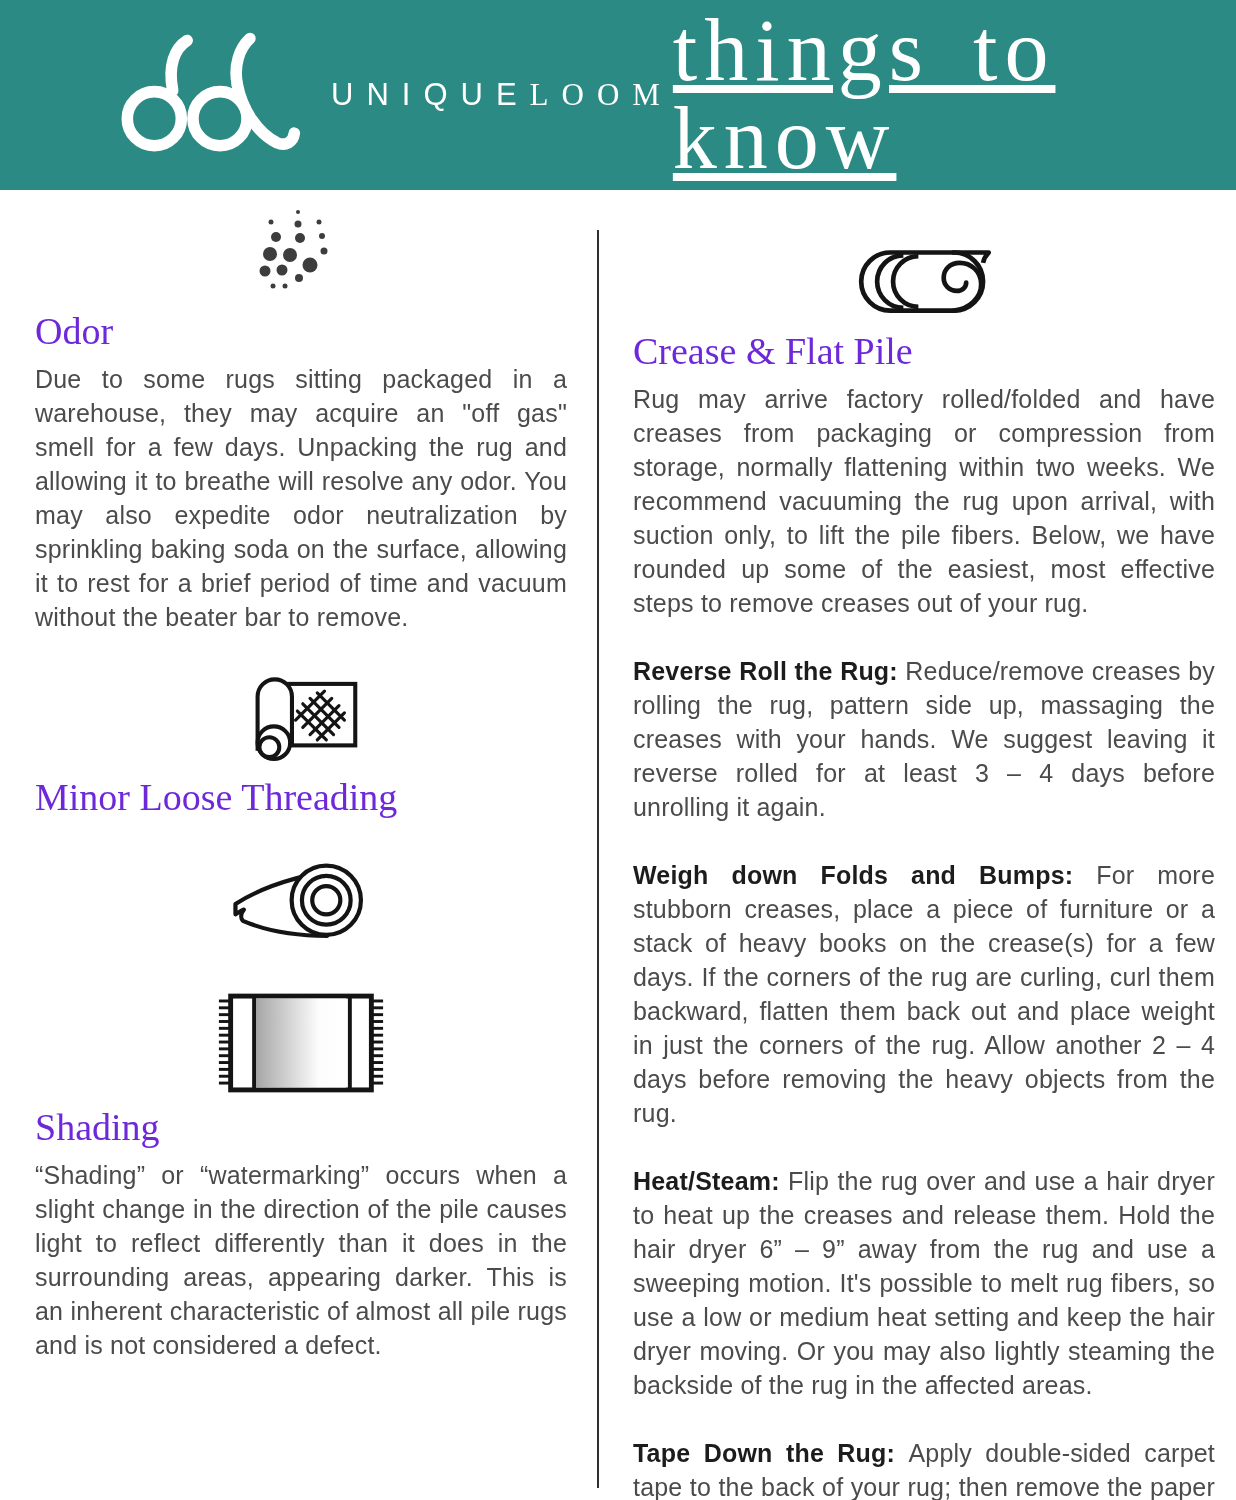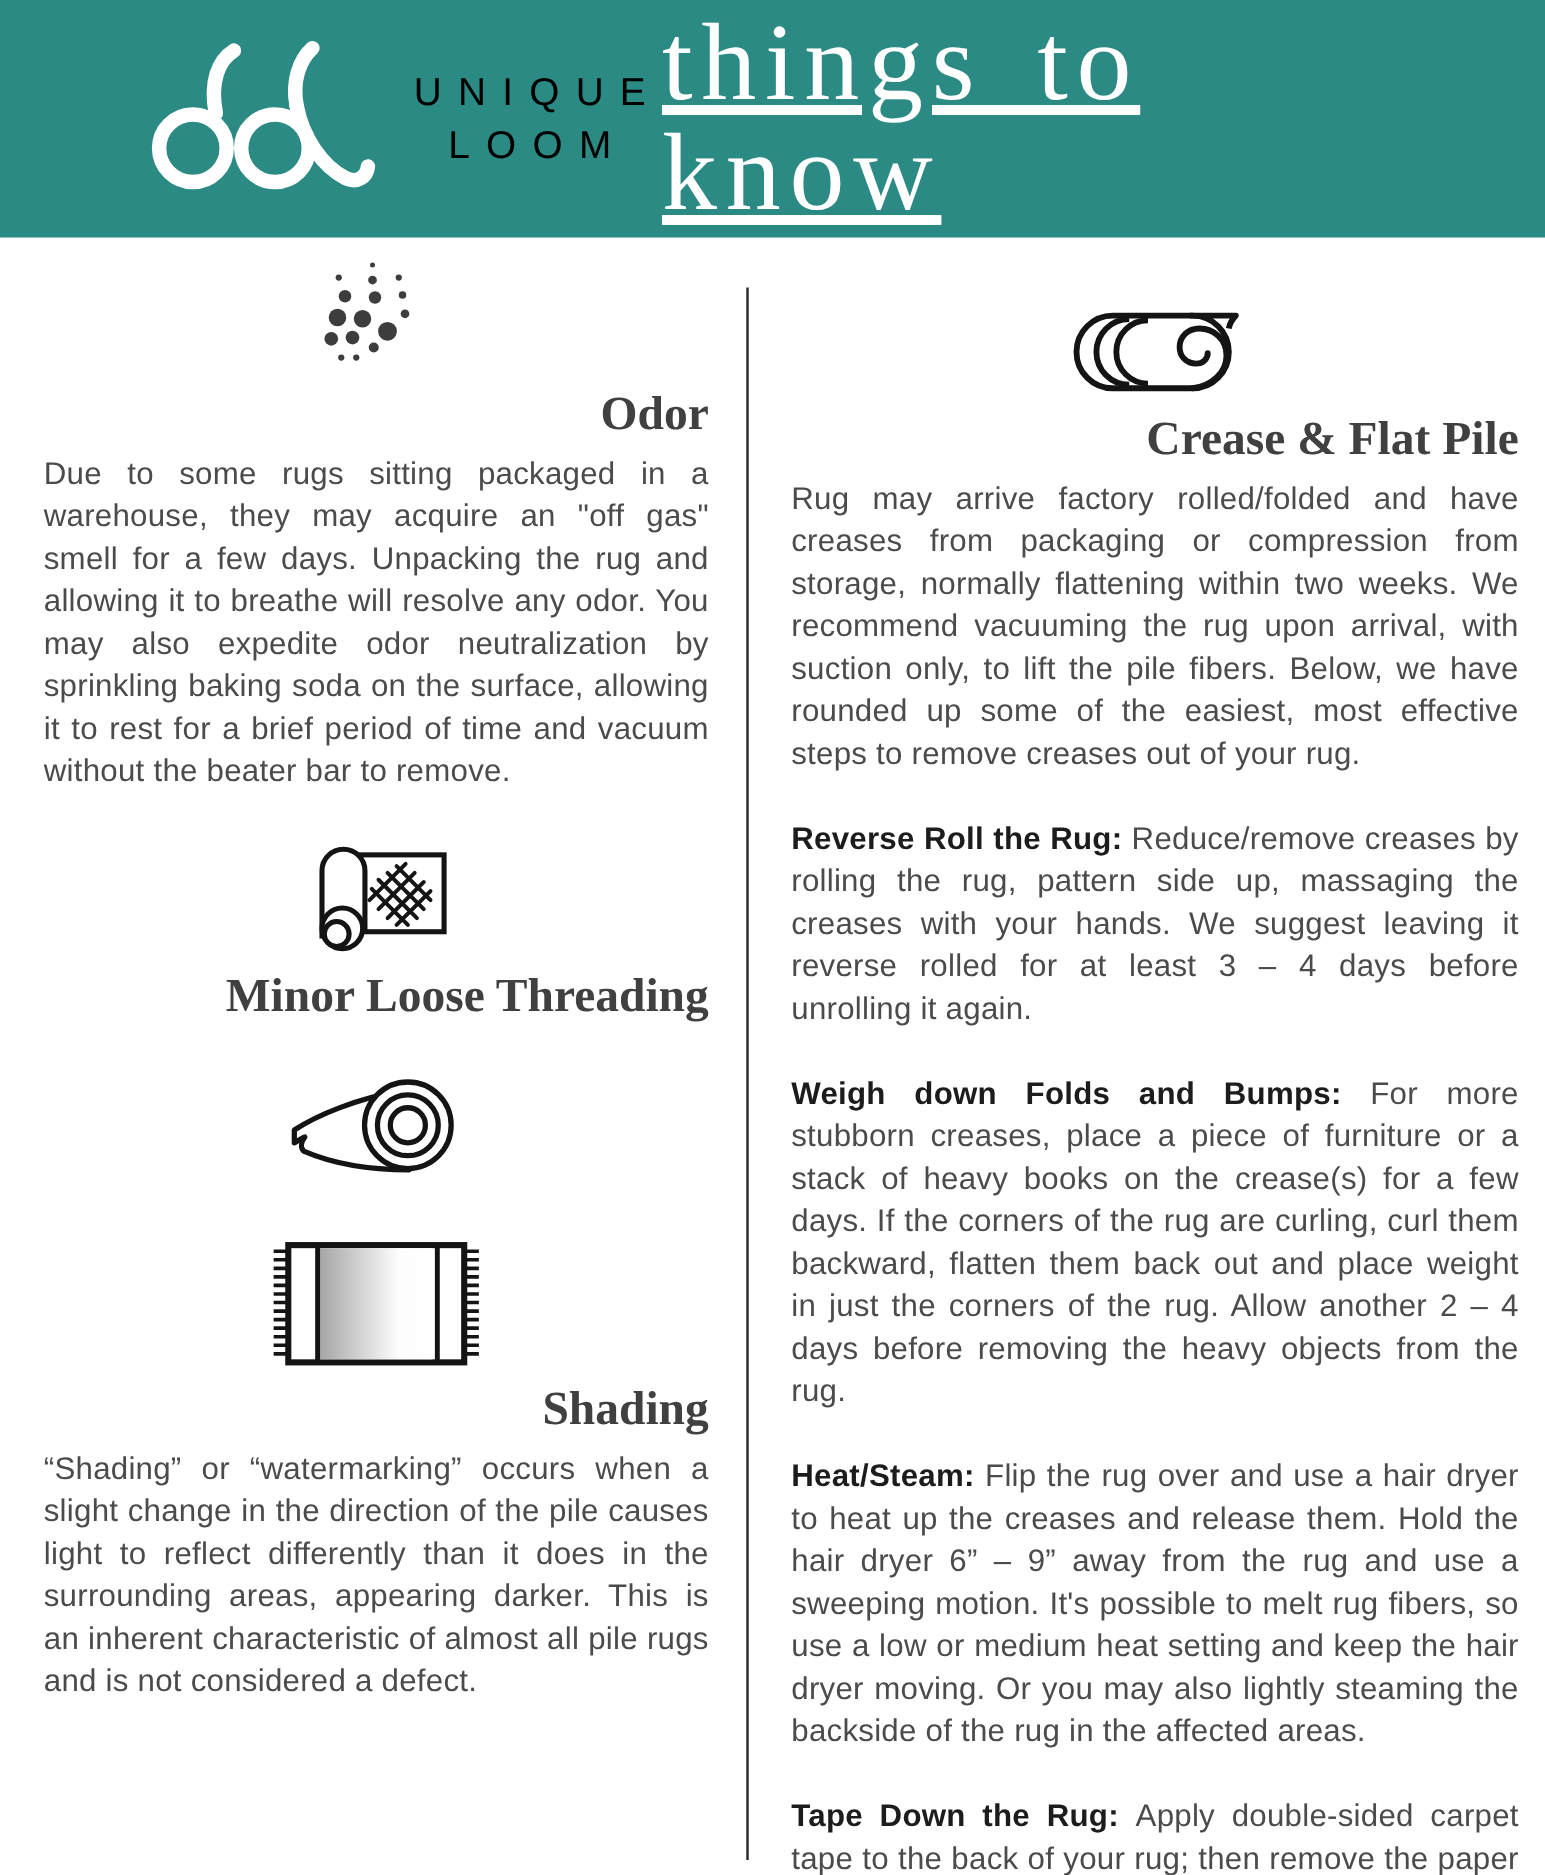--- a/index.html
+++ b/index.html
@@ -2,35 +2,35 @@
 <html><head>
 <meta charset="utf-8">
 <style>
   html,body{margin:0;padding:0;background:#ffffff;}
   body{width:1236px;height:1500px;overflow:hidden;font-family:"Liberation Sans",sans-serif;position:relative;}
 
   
   .header{height:190px;background:#2B8A83;display:flex;align-items:center;}
   .brand{display:flex;align-items:center;margin-left:98px;}
   .brand svg{width:215px;height:140px;display:block;}
-  .brand-text{display:flex;flex-direction:column;align-items:center;margin-left:18px;color:#000000;}
+  .brand-text{display:flex;flex-direction:row;align-items:center;margin-left:18px;color:#ffffff;}
   .brand-line1{font-size:31px;letter-spacing:13px;line-height:1.35;}
-  .brand-line2{font-size:31px;letter-spacing:13px;line-height:1.35;}
+  .brand-line2{font-size:31px;letter-spacing:13px;line-height:1.35;font-family:Liberation Serif, serif;}
   .page-title{margin-left:auto;margin-right:72px;color:#ffffff;font-family:"Liberation Serif",serif;
               font-weight:400;font-size:88px;letter-spacing:7px;word-spacing:14px;line-height:1;text-decoration:underline;}
 
   
   .main{position:relative;display:flex;}
   .col{box-sizing:border-box;}
   .col-left{width:532px;margin-left:35px;}
   .col-right{width:582px;margin-left:66px;}
   .divider{position:absolute;left:597px;top:40px;height:1258px;width:2px;background:#2e2e2e;}
 
   .icon-row{display:flex;justify-content:center;}
-  h2{font-family:"Liberation Serif",serif;font-weight:700;color:#404040;text-align:right;
+  h2{font-family:"Liberation Serif",serif;font-weight:400;color:#6d28d9;text-align:left;
      font-size:38px;margin:8px 0 8px 0;line-height:1.15;}
   p.body{font-size:25px;line-height:34px;color:#4b4b4b;text-align:justify;margin:0;
          letter-spacing:0.2px;}
   p.tip{font-size:25px;line-height:34px;color:#4b4b4b;text-align:justify;margin:34px 0 0 0;
         letter-spacing:0.2px;}
   p.tip b{color:#1c1c1c;font-weight:700;}
   p.tip b::after{content:" ";}
 
   .mt16{margin-top:16px;} .mt30{margin-top:30px;} .mt26{margin-top:26px;}
   .mt40{margin-top:40px;} .mt52{margin-top:52px;}

